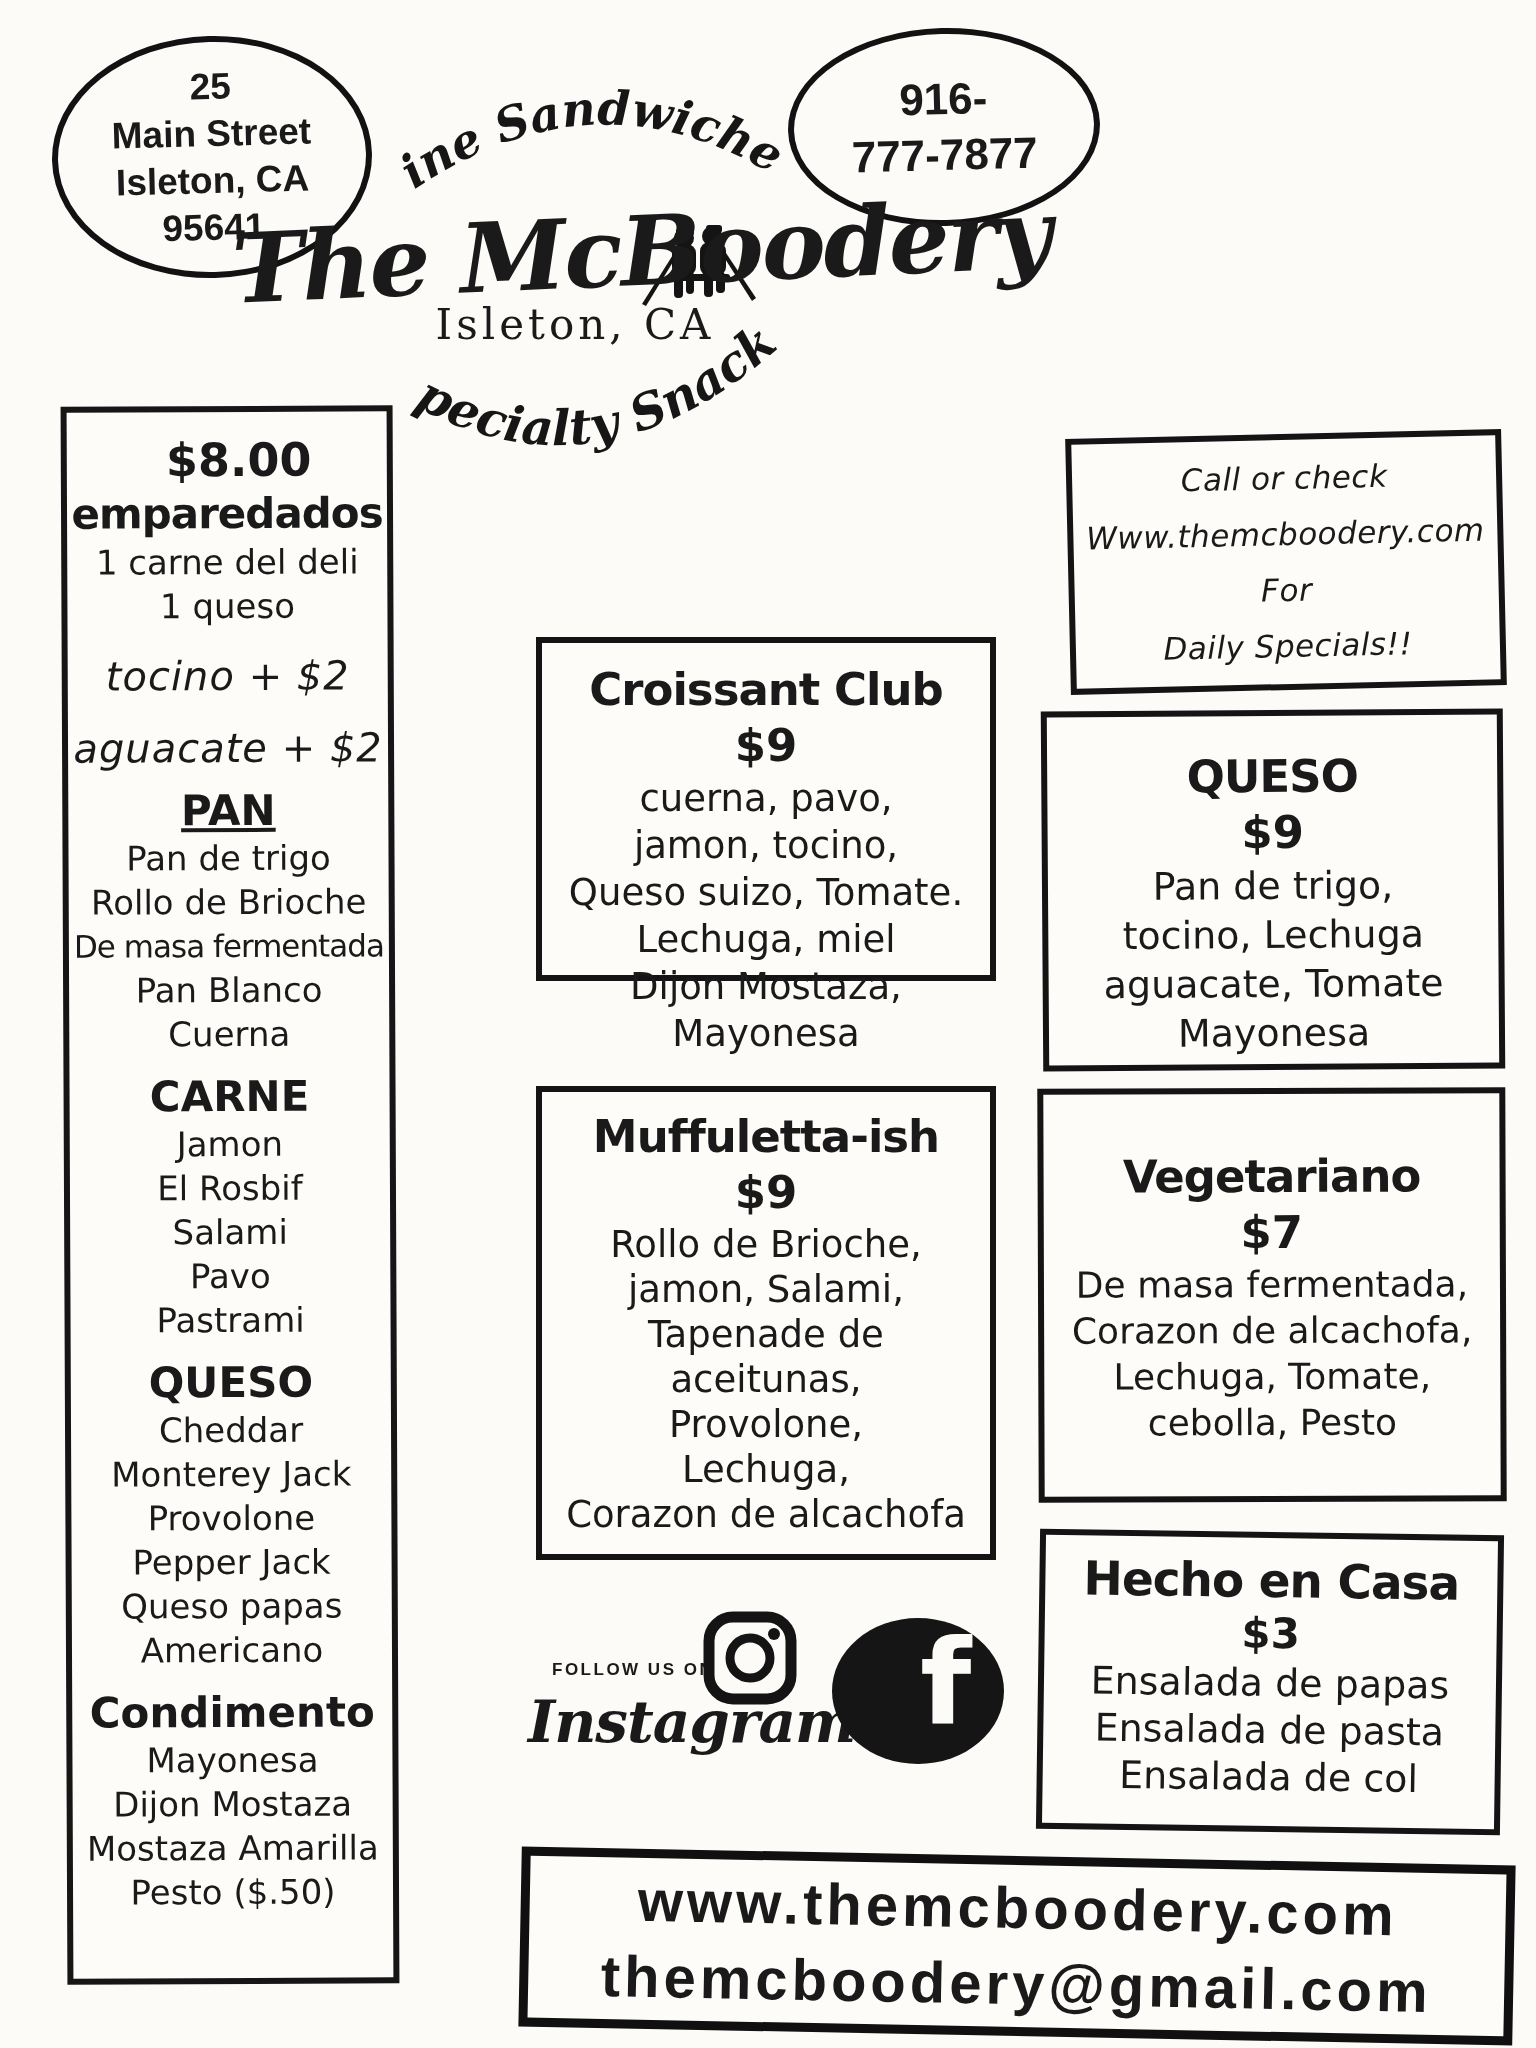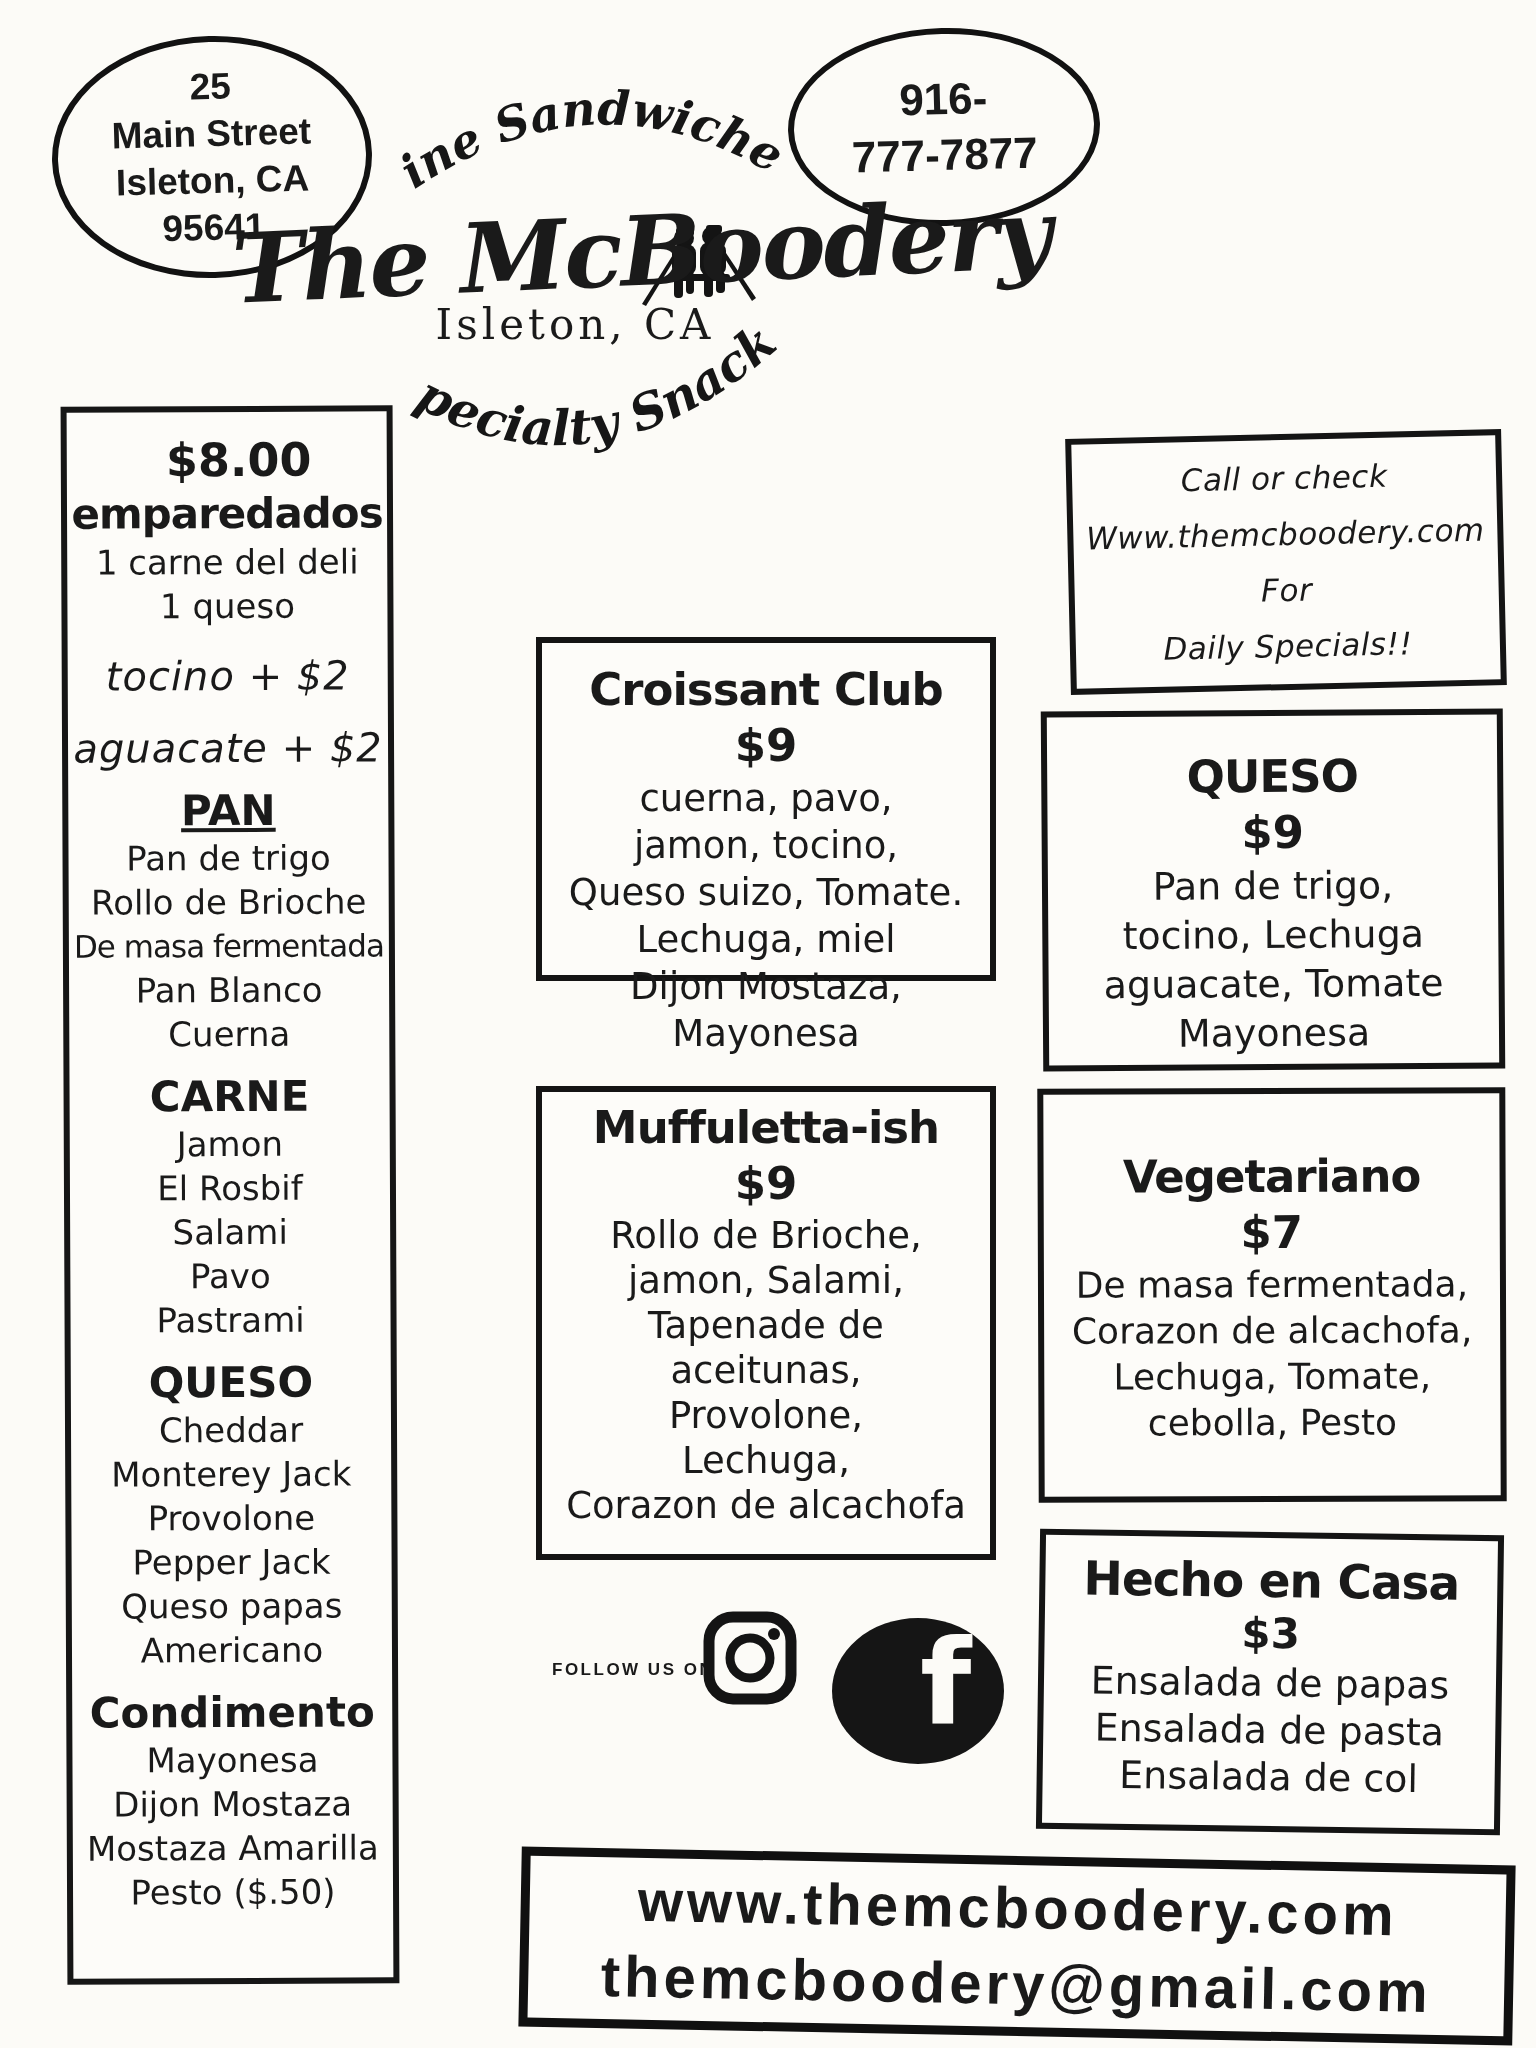--- a/index.html
+++ b/index.html
@@ -29,21 +29,21 @@
   .lp-item{font:400 34px "DejaVu Sans",sans-serif;line-height:44px;white-space:nowrap;}
   .lp-item.small{font-size:31px;letter-spacing:-1px;}
   .lp-gap{margin-top:14px;text-decoration:underline;}
 
   
   .card{position:absolute;border:6px solid #141414;background:#fdfcf9;box-sizing:border-box;display:flex;flex-direction:column;align-items:center;text-align:center;}
   .card-title{font:700 45px "DejaVu Sans",sans-serif;line-height:54px;letter-spacing:-1px;white-space:nowrap;}
   .card-price{font:700 45px "DejaVu Sans",sans-serif;line-height:58px;}
   .card-line{font:400 37px "DejaVu Sans",sans-serif;line-height:47px;white-space:nowrap;}
   .card-croissant{left:536px;top:637px;width:460px;height:344px;padding-top:20px;}
-  .card-muffuletta{left:536px;top:1086px;width:460px;height:474px;padding-top:9px;}
+  .card-muffuletta{left:536px;top:1086px;width:460px;height:474px;padding-top:18px;}
   .card-muffuletta .card-line{line-height:45px;text-align:center;}
   .card-blat{left:1042px;top:710px;width:462px;height:360px;padding-top:34px;transform:rotate(-0.4deg);}
   .card-blat .card-line{font-size:38px;line-height:49px;}
   .card-veg{left:1038px;top:1088px;width:468px;height:414px;padding-top:56px;transform:rotate(-0.2deg);}
   .card-veg .card-line{font-size:36px;line-height:46px;}
   .card-hecho{left:1038px;top:1532px;width:464px;height:300px;padding-top:16px;transform:rotate(0.8deg);}
   .card-hecho .card-title{font-size:47px;}
   .card-hecho .card-price{font-size:42px;line-height:52px;}
   .card-hecho .card-line{font-size:38px;line-height:47px;}
 
@@ -203,20 +203,21 @@
     <div class="card-line">Ensalada de pasta</div>
     <div class="card-line">Ensalada de col</div>
   </div>
 
   <div class="follow-label">FOLLOW US ON</div>
   <svg class="ig-glyph" viewBox="0 0 100 100">
     <rect x="9" y="9" width="82" height="82" rx="24" fill="none" stroke="#141414" stroke-width="11"></rect>
     <circle cx="50" cy="50" r="20" fill="none" stroke="#141414" stroke-width="9"></circle>
     <circle cx="74" cy="26" r="6" fill="#141414"></circle>
   </svg>
+  <div class="ig-word">Instagram</div>
   <div class="fb-icon">
     <span>f</span>
   </div>
 
   <div class="footer-box">
     <div class="footer-line">www.themcboodery.com</div>
     <div class="footer-line">themcboodery@gmail.com</div>
   </div>
 
 </div>

